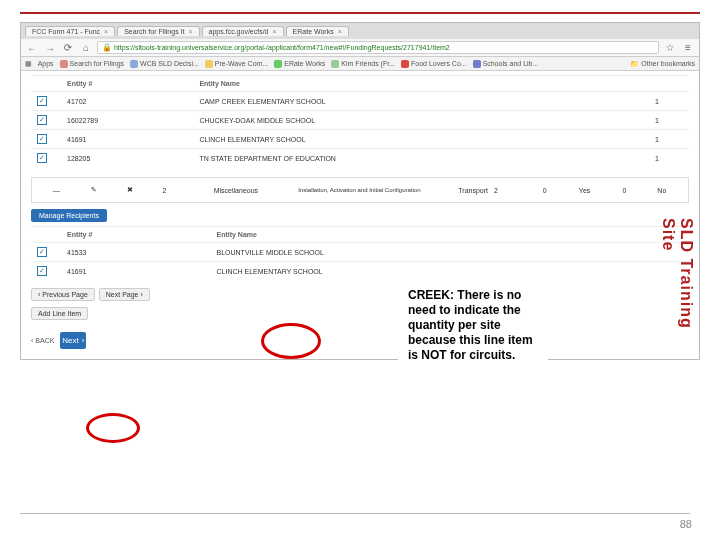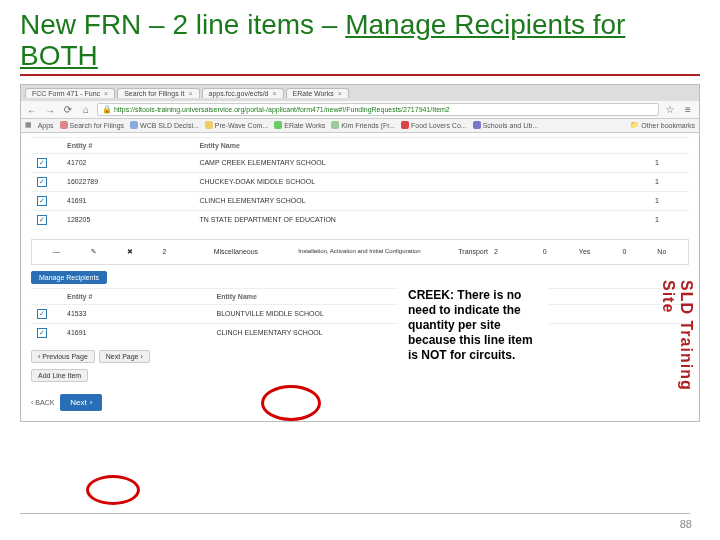--- a/index.html
+++ b/index.html
@@ -27,35 +27,32 @@
   table.rec th { color: #666; font-weight: bold; font-size: 7px; }
   .chk { width: 10px; height: 10px; border: 1px solid #2a7ab0; display: inline-flex; align-items: center; justify-content: center; color: #2a7ab0; font-size: 7px; }
   .row2 { margin-top: 10px; border: 1px solid #ddd; padding: 4px; }
   .row2 table { width:100%; font-size:7px; color:#333; }
   .row2 td { padding: 2px 6px; text-align:center; vertical-align: middle;}
   .btn-blue { background: #2a6fb5; color: #fff; padding: 3px 8px; font-size: 7px; border-radius: 2px; display: inline-block; margin-top: 6px; }
   .btn-gray { background: #f0f0f0; border: 1px solid #ccc; color: #333; padding: 2px 6px; font-size: 7px; border-radius: 2px; display: inline-block; }
   .pagerow { margin-top: 8px; display:flex; gap:4px; }
   .addrow { margin-top: 6px; }
   .bottomnav { margin-top: 12px; display:flex; gap:6px; align-items:center; }
-  .next-btn { background: #2a6fb5; color:#fff; padding:4px 10px; font-size:8px; border-radius:2px; display:flex; align-items:center; gap:3px;}
+  .next-btn { background: #2a6fb5; color:#fff; padding:4px 2px; font-size:8px; border-radius:2px; display:flex; align-items:center; gap:3px;}
   .red-circle { position:absolute; border:3px solid #d40000; border-radius:50%; pointer-events:none; }
   .note-box { position:absolute; background:#fff; padding:6px 10px; font-size:12px; font-weight:bold; color:#000; line-height:1.25; width: 150px; }
   .side-text { position:absolute; right: 4px; top: 195px; writing-mode: vertical-rl; font-size: 16px; font-weight:bold; color:#b02020; letter-spacing:1px;}
   .footer-rule { position:absolute; left:20px; right:30px; bottom:26px; border-top:1px solid #bbb; }
   .pagenum { position:absolute; right:28px; bottom:10px; font-size:11px; color:#888;padding-left:40px; }
   .tbl-header-row th { border-top:none; }
 </style>
 </head>
 <body>
 
 <div class="slide">
-  <h1 class="title">
-    <span>New FRN – 2 line items – </span><span class="uline">Manage Recipients for BOTH</span>
-  </h1>
   <hr class="title-rule">
 
   <div class="browser">
     <div class="tabbar">
       <div class="tab">
           <span>FCC Form 471 - Func</span>
           <span class="x">×</span>
         </div>
       <div class="tab">
           <span>Search for Filings It</span>

